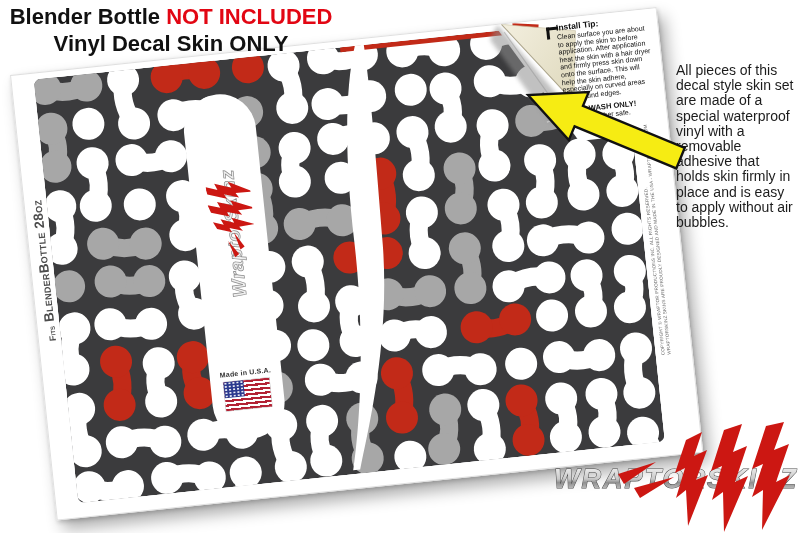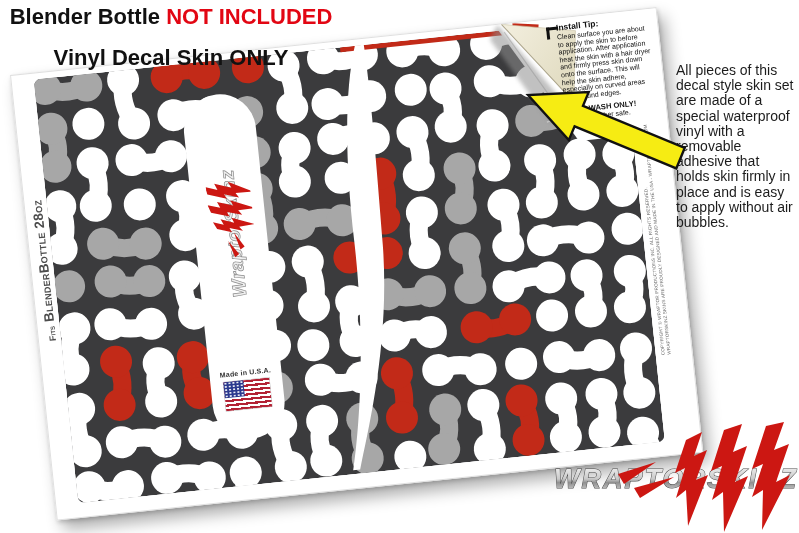--- a/index.html
+++ b/index.html
@@ -3,21 +3,21 @@
 <meta charset="utf-8">
 <style>
   html,body{margin:0;padding:0;background:#fff;}
   .page{position:relative;width:799px;height:533px;overflow:hidden;background:#fff;
         font-family:"Liberation Sans",sans-serif;padding-left:22px;}
 
   
   .header{position:absolute;left:6px;top:4px;width:330px;text-align:center;z-index:30;}
   .header .l1{font-size:22px;font-weight:bold;color:#111;white-space:nowrap;}
   .header .l1 .red{color:#e20613;}
-  .header .l2{font-size:22px;font-weight:bold;color:#111;margin-top:15px;}
+  .header .l2{font-size:22px;font-weight:bold;color:#111;margin-top:1px;}
 
   
   .side-note{position:absolute;left:676px;top:63px;width:120px;font-size:14px;
              line-height:15.2px;color:#1c1c1c;font-weight:500;z-index:5;}
 
   
   .sheet{position:absolute;left:10px;top:75px;width:648px;height:446px;background:#fff;
          transform:rotate(-6deg);transform-origin:0 0;
          border:1px solid #e0e0e0;
          box-shadow:6px 10px 16px rgba(0,0,0,.32), 1px 2px 4px rgba(0,0,0,.18);}

